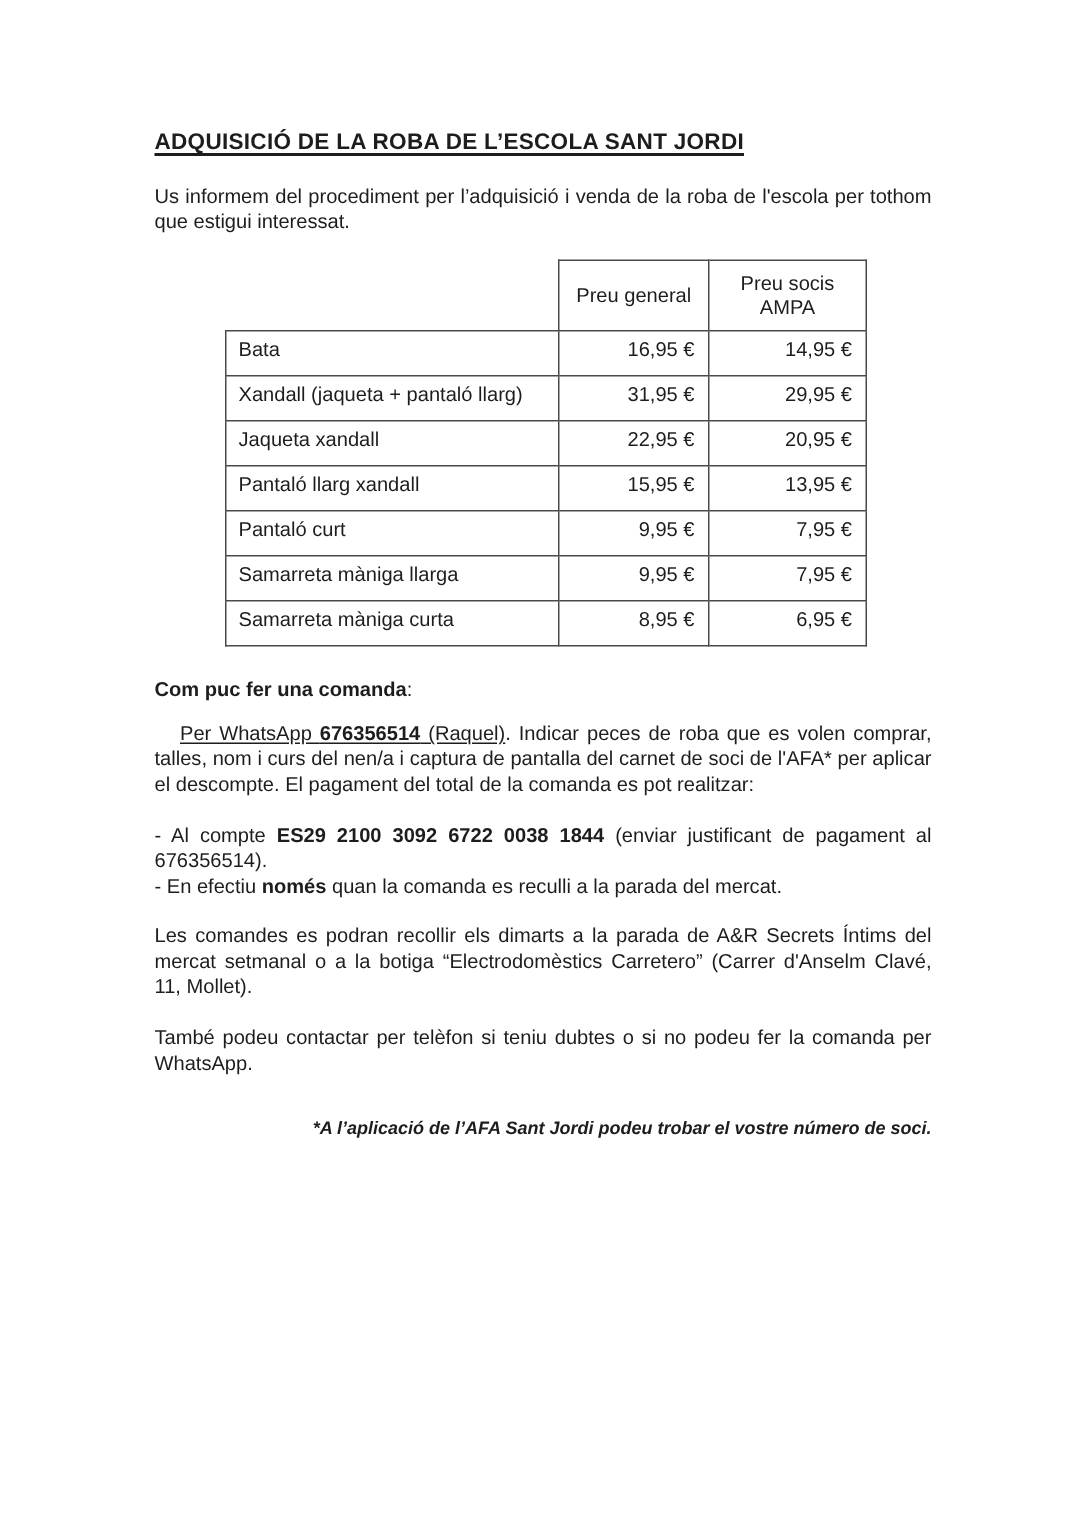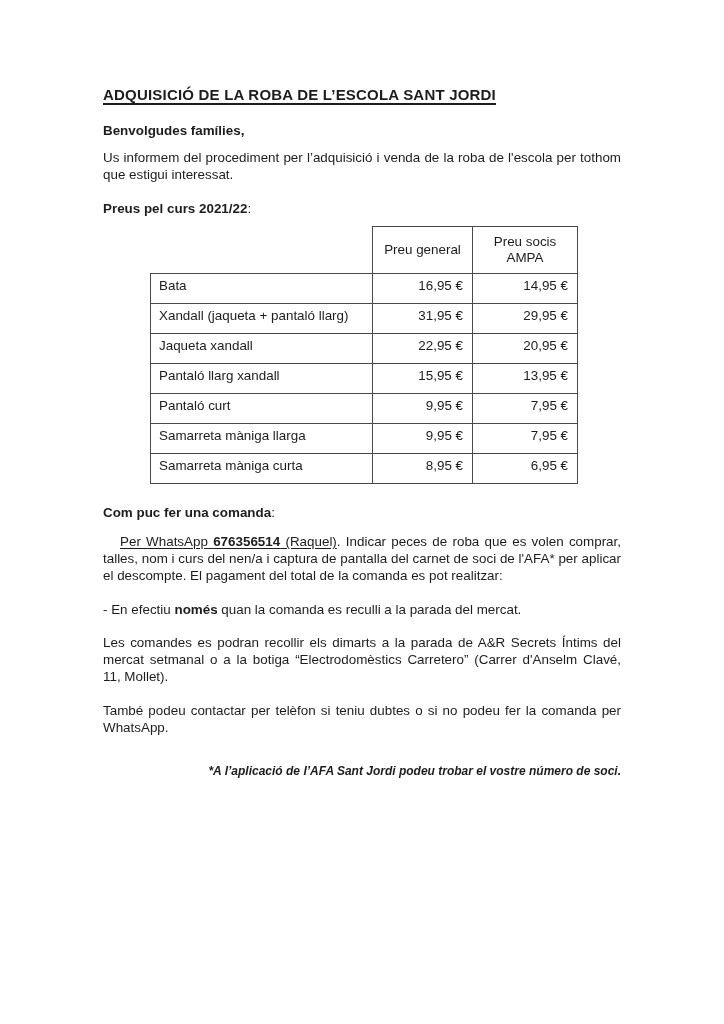--- a/index.html
+++ b/index.html
@@ -93,25 +93,23 @@
   }
 </style>
 </head>
 <body>
 
 <div class="page">
   <div class="content">
 
     <div class="doc-title">ADQUISICIÓ DE LA ROBA DE L’ESCOLA SANT JORDI</div>
 
-    <div class="salutation">Benvolgudes famílies,</div>
 
     <div class="para">Us informem del procediment per l’adquisició i venda de la roba de l'escola per tothom que estigui interessat.</div>
 
-    <div class="subhead prices-heading"><span>Preus pel curs 2021/22</span><span class="colon">:</span></div>
 
     <table class="price-table">
       <colgroup>
           <col class="c-item">
           <col class="c-general">
           <col class="c-ampa">
         </colgroup>
       <thead>
         <tr>
           <th class="corner"></th>
@@ -156,20 +154,21 @@
           <td class="price">6,95 €</td>
         </tr>
       </tbody>
     </table>
 
     <div class="subhead"><span>Com puc fer una comanda</span><span class="colon">:</span></div>
 
     <div class="para"><span class="uline"><span>Per WhatsApp </span><span class="b">676356514</span><span> (Raquel)</span></span><span>. Indicar peces de roba que es volen comprar, talles, nom i curs del nen/a i captura de pantalla del carnet de soci de l'AFA* per aplicar el descompte. El pagament del total de la comanda es pot realitzar:</span></div>
 
     <div class="pay-block">
+      <div class="pay-line"><span>- Al compte </span><span class="b">ES29 2100 3092 6722 0038 1844</span><span> (enviar justificant de pagament al 676356514).</span></div>
       <div class="pay-line"><span>- En efectiu </span><span class="b">només</span><span> quan la comanda es reculli a la parada del mercat.</span></div>
     </div>
 
     <div class="para">Les comandes es podran recollir els dimarts a la parada de A&amp;R Secrets Íntims del mercat setmanal o a la botiga “Electrodomèstics Carretero” (Carrer d'Anselm Clavé, 11, Mollet).</div>
 
     <div class="para">També podeu contactar per telèfon si teniu dubtes o si no podeu fer la comanda per WhatsApp.</div>
 
     <div class="footnote">*A l’aplicació de l’AFA Sant Jordi podeu trobar el vostre número de soci.</div>
 
   </div>

